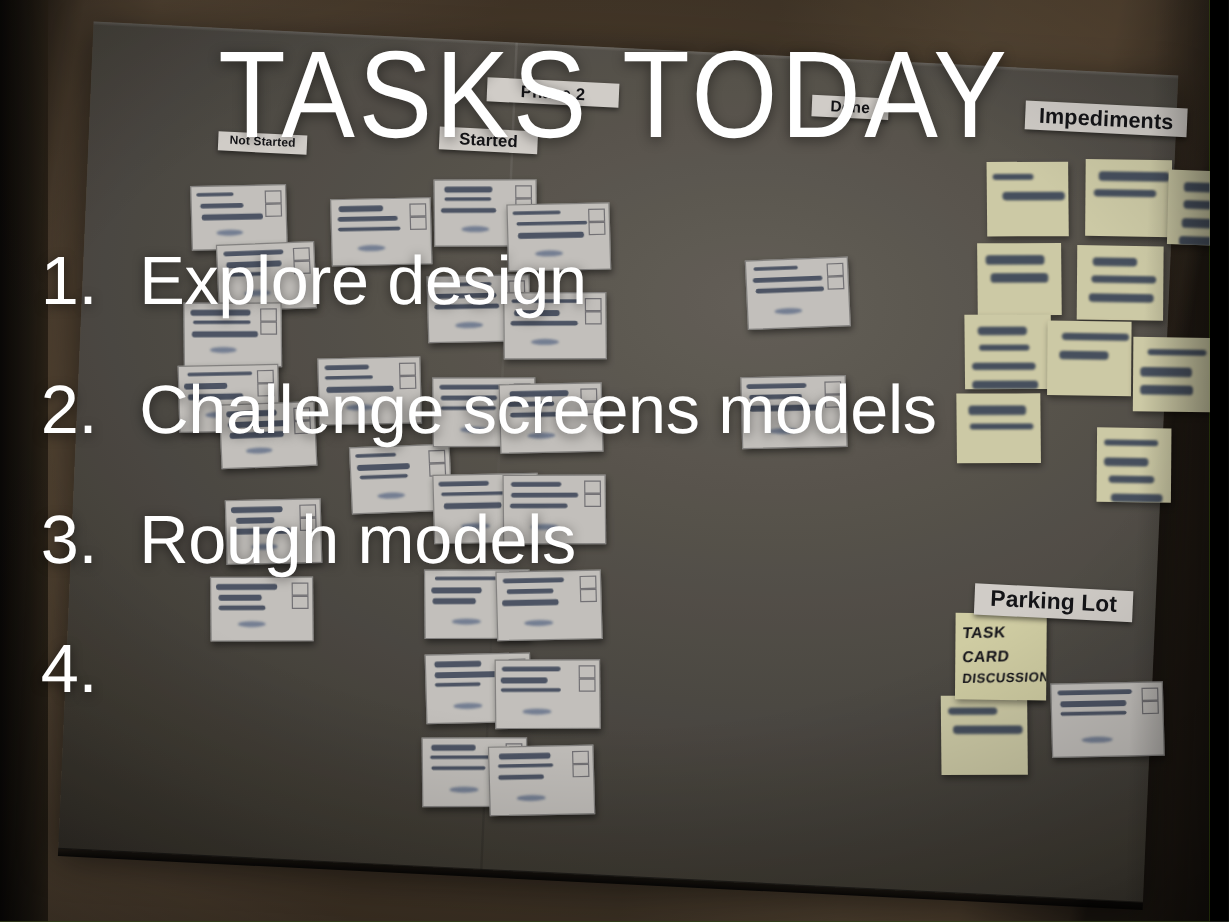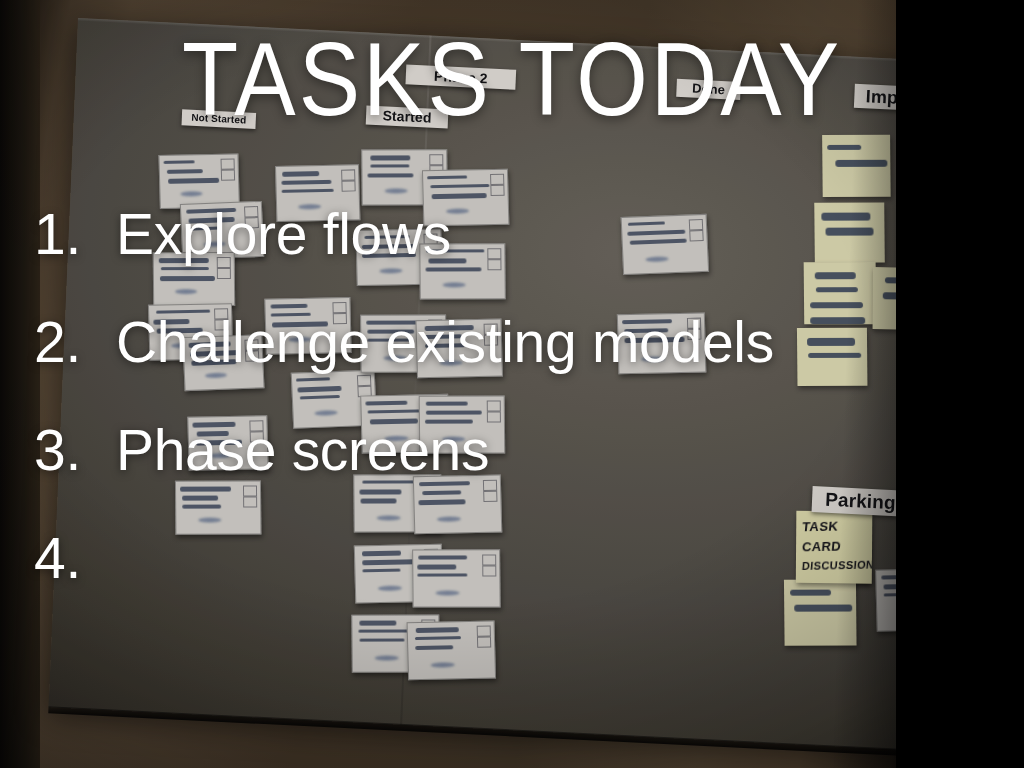--- a/index.html
+++ b/index.html
@@ -7,21 +7,21 @@
     margin: 0;
     padding: 0;
     background: #000;
   }
   body {
     font-family: "Liberation Sans", sans-serif;
   }
 
   #slide {
     position: relative;
-    width: 896px;
+    width: 1008px;
     height: 768px;
     overflow: hidden;
     background: #4d7c0f;
   }
 
   
   .wall {
     position: absolute;
     inset: 0;
     background:
@@ -538,29 +538,29 @@
 
   <div class="warmth"></div>
   <div class="vignette"></div>
   <div class="wall-seam-right"></div>
 
   <div class="overlay">
     <div class="slide-title">TASKS TODAY</div>
     <ul class="task-list" id="task-list">
         <li>
           <span class="task-num">1.</span>
-          <span class="task-text">Explore flows</span>
+          <span class="task-text">Explore design</span>
         </li>
         <li>
           <span class="task-num">2.</span>
-          <span class="task-text">Challenge existing models</span>
+          <span class="task-text">Challenge screens models</span>
         </li>
         <li>
           <span class="task-num">3.</span>
-          <span class="task-text">Phase screens</span>
+          <span class="task-text">Rough models</span>
         </li>
         <li>
           <span class="task-num">4.</span>
         </li>
       </ul>
   </div>
 
 </div>
 
 </body></html>

